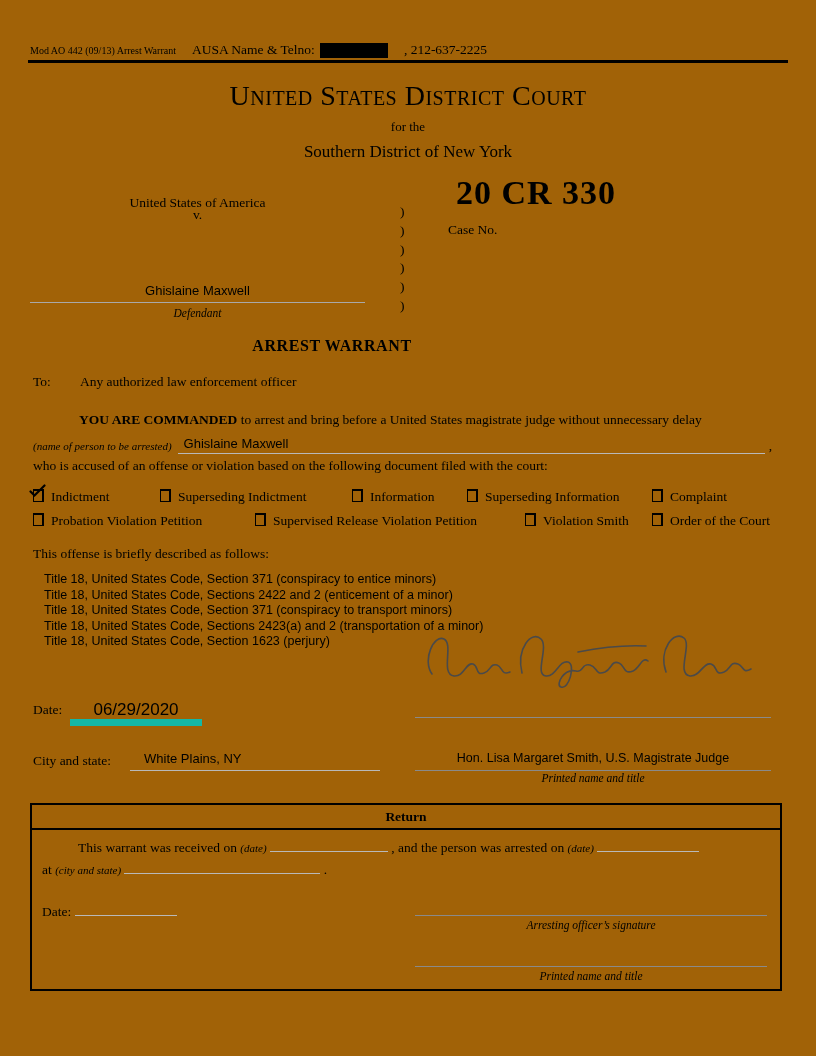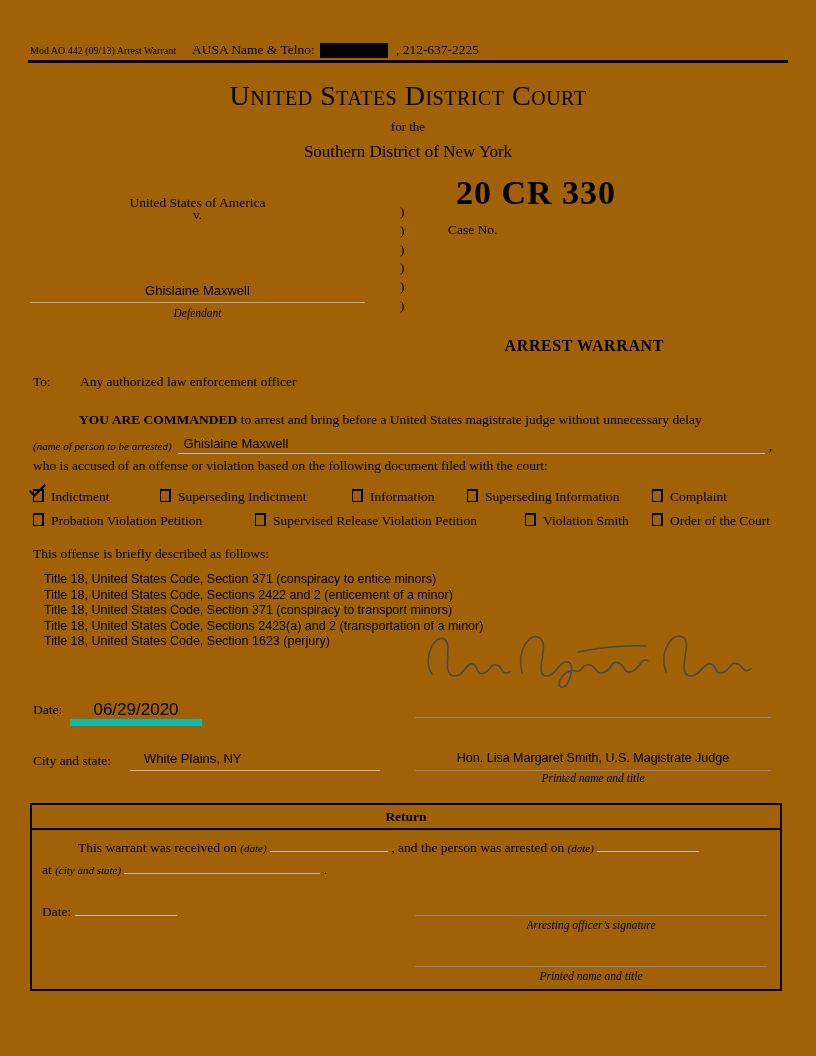--- a/index.html
+++ b/index.html
@@ -11,40 +11,40 @@
   .abs { position:absolute; }
   .sans { font-family:"Liberation Sans", sans-serif; }
   .ital { font-style:italic; }
   .ctr { text-align:center; }
 
   
   .hdr-row { left:30px; top:42px; width:760px; display:flex; align-items:baseline; }
   .form-id { font-size:10px; white-space:nowrap; }
   .ausa-label { font-size:13.5px; margin-left:16px; white-space:nowrap; }
   .redaction { display:inline-block; width:68px; height:15px; background:#000; margin-left:5px; align-self:center; }
-  .ausa-phone { font-size:13.5px; margin-left:8px; white-space:nowrap; }
+  .ausa-phone { font-size:13.5px; margin-left:16px; white-space:nowrap; }
   .hdr-rule { left:28px; top:60px; width:760px; height:3px; background:#000; }
 
   
   .court-name { left:0; top:80px; width:816px; font-variant:small-caps; font-size:28px; letter-spacing:0.5px; }
   .for-the { left:0; top:119px; width:816px; font-size:13px; }
   .district { left:0; top:142px; width:816px; font-size:17px; }
 
   .plaintiff { left:30px; top:195px; width:335px; }
   .versus { left:30px; top:207px; width:335px; }
   .parens { left:400px; top:203px; font-size:13.5px; line-height:18.8px; }
   .parens span { display:block; }
   .case-big { left:456px; top:174px; font-size:34px; font-weight:bold; letter-spacing:1px; }
   .case-no-label { left:448px; top:222px; font-size:13.5px; }
 
   .def-line { left:30px; top:283px; width:335px; height:19px; border-bottom:1px solid #a9a9a9; text-align:center; }
   .def-name { font-size:13px; }
   .def-label { left:30px; top:307px; width:335px; font-size:11.5px; }
 
-  .doc-title { left:0; top:337px; width:664px; font-size:16px; font-weight:bold; letter-spacing:0.6px;text-align:right; }
+  .doc-title { left:0; top:337px; width:664px; font-size:16px; font-weight:bold; letter-spacing:0.6px; }
 
   .to-label { left:33px; top:374px; }
   .to-text  { left:80px; top:374px; }
 
   .command { left:33px; top:412px; width:745px; text-indent:46px; }
   .name-row { left:33px; top:436px; width:739px; display:flex; align-items:flex-end; }
   .name-label { font-size:11px; font-style:italic; white-space:nowrap; padding-bottom:2px; }
   .name-fill { flex:1; border-bottom:1px solid #b9b9b9; margin:0 4px 0 6px; height:17px; }
   .name-value { font-size:13px; padding-left:6px; }
   .accused { left:33px; top:458px; }

